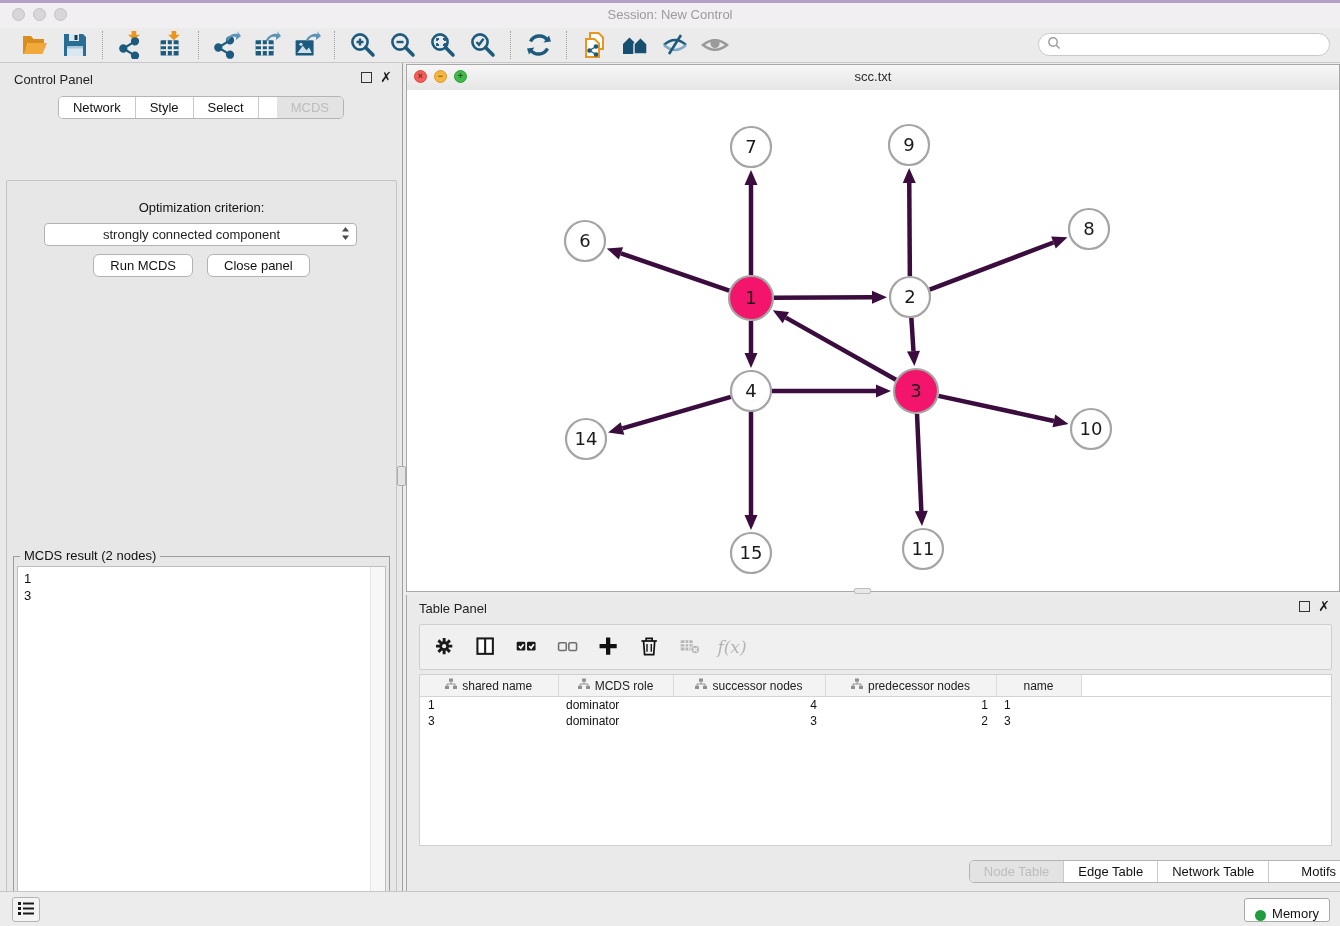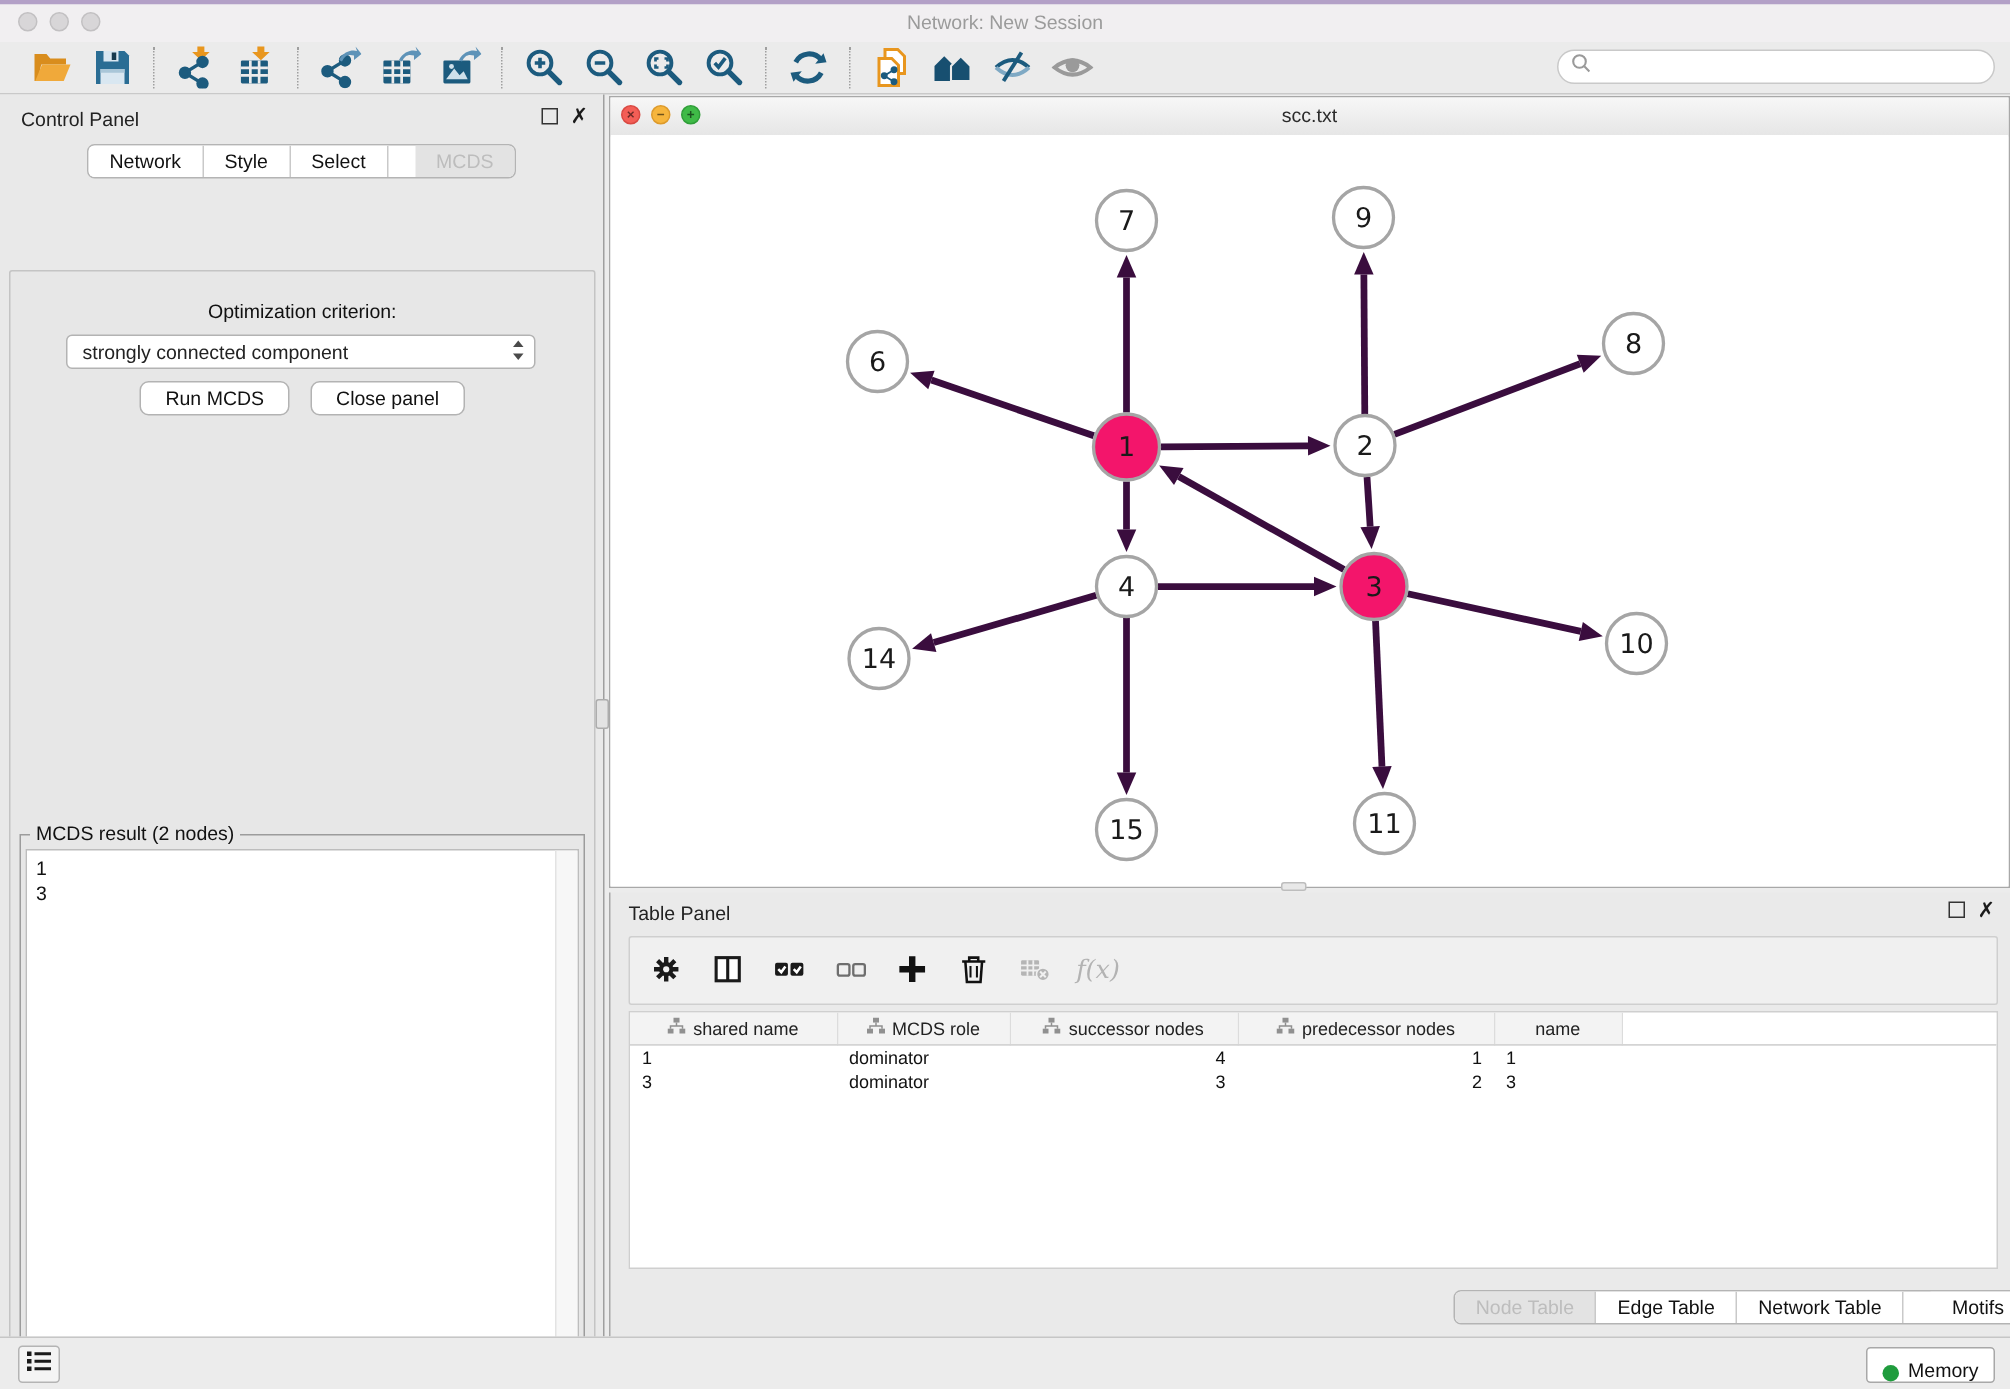--- a/index.html
+++ b/index.html
@@ -32,21 +32,21 @@
   .close-btn{font-size:14px;font-weight:bold;color:#1a1a1a;line-height:11px;}
   .tabs-row{position:absolute;left:0;width:100%;display:flex;justify-content:center;}
   .cp-tabs{top:96px;align-items:center;}
   .tab-group{display:flex;border:1px solid #b4b4b4;border-radius:5px;overflow:hidden;background:#fff;}
   .tab{height:21px;line-height:21px;padding:0 14px;font-size:13px;background:#fff;color:#111;border-right:1px solid #c9c9c9;}
   .tab:last-child{border-right:none;margin-left:18px;}
   .tab.selected{background:#e3e3e3;color:#bdbdbd;}
   .cp-body{position:absolute;left:6px;top:117px;width:391px;height:762px;background:#e7e7e7;border:1px solid #c4c4c4;border-radius:2px;box-sizing:border-box;}
   .opt-label{position:absolute;left:0;right:0;top:19px;text-align:center;font-size:13px;color:#111;}
   .opt-select{position:absolute;left:37px;top:42px;width:313px;height:23px;background:#fff;border:1px solid #b3b3b3;border-radius:4px;box-sizing:border-box;display:flex;align-items:center;padding:0 6px 0 10px;font-size:13px;}
-  .opt-select .sel-text{flex:1;}
+  .opt-select .sel-text{flex:1;margin-left:48px;}
   .cp-buttons{position:absolute;left:0;right:0;top:73px;display:flex;justify-content:center;gap:14px;}
   .aqua-btn{height:23px;background:#fff;border:1px solid #b3b3b3;border-radius:6px;font-size:13px;color:#111;padding:0 16px;display:flex;align-items:center;font-family:inherit;}
   .result-group{position:absolute;left:6px;top:375px;width:377px;height:378px;border:1px solid #9c9c9c;box-sizing:border-box;}
   .result-legend{position:absolute;left:6px;top:-9px;background:#e7e7e7;padding:0 4px;font-size:13px;color:#111;}
   .result-area{position:absolute;left:3px;right:3px;top:9px;bottom:3px;background:#fff;border:1px solid #bdbdbd;overflow:hidden;}
   .result-scroll{position:absolute;right:0;top:0;bottom:0;width:14px;background:#f7f7f7;border-left:1px solid #e3e3e3;}
   .result-text{padding:3px 6px;font-size:13px;line-height:17px;white-space:pre-line;color:#111;}
   
   .v-split-handle{position:absolute;left:397px;top:466px;width:9px;height:20px;background:#e3e3e3;border:1px solid #adadad;border-radius:2px;box-sizing:border-box;}
   
@@ -84,21 +84,21 @@
 </head>
 <body>
 
 <div class="win-top-border"></div>
 <div class="titlebar">
   <div class="lights">
     <div class="light"></div>
     <div class="light"></div>
     <div class="light"></div>
   </div>
-  <div class="title">Network: New Session</div>
+  <div class="title">Session: New Control</div>
 </div>
 
 <div class="main-toolbar" id="main-toolbar">
     <div class="tb-group">
       <span class="tb-icon">
         <svg width="28" height="28" viewBox="0 0 28 28">
           <path fill="#d98d1d" d="M2 5h8l2.5 3H23v4H6.5L4 23H2z"></path>
           <path fill="#f0a93a" d="M7 12h19l-4.5 11H2.5z"></path>
         </svg>
       </span>

